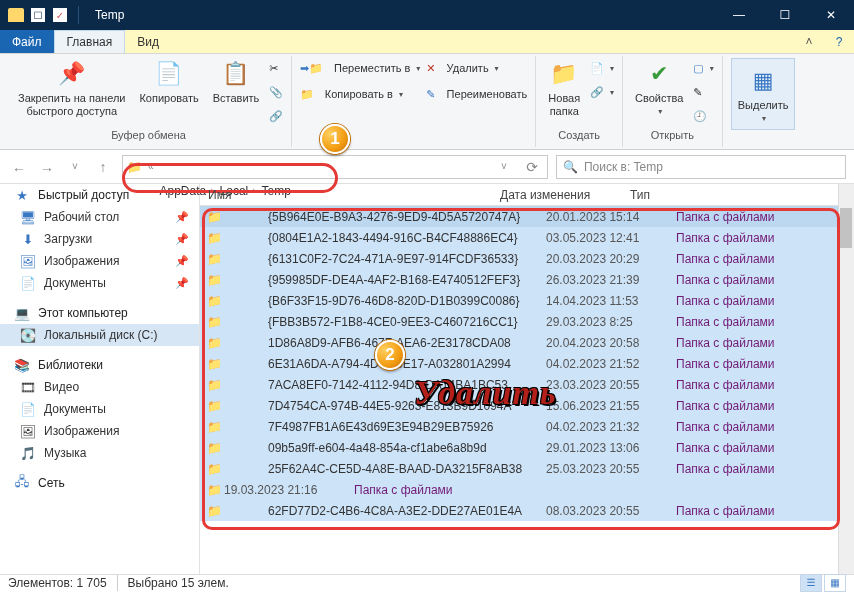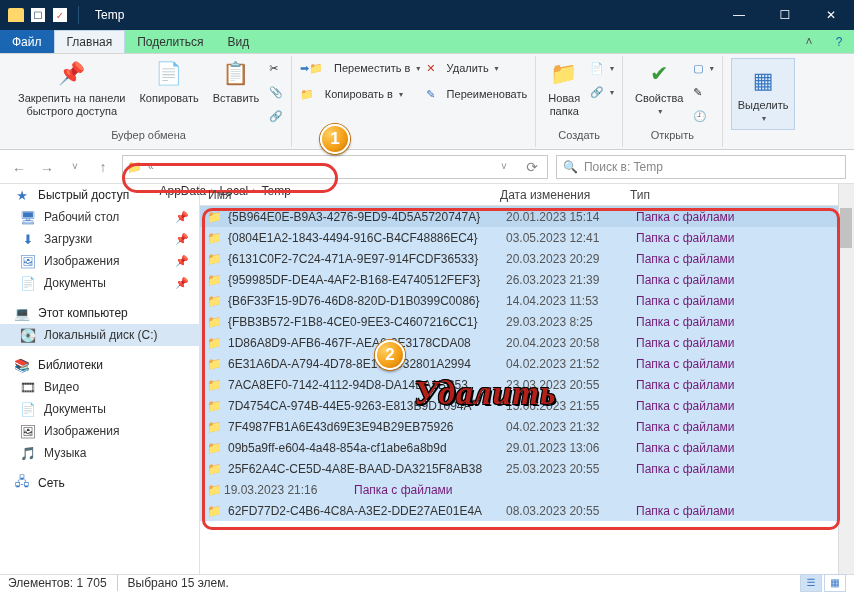--- a/index.html
+++ b/index.html
@@ -9,21 +9,21 @@
 .titlebar { height: 30px; background: #0b2a4a; display: flex; align-items: center; color: #fff; }
 .tb-left { display: flex; align-items: center; gap: 6px; padding-left: 8px; }
 .tb-folder-icon { width: 16px; height: 14px; background: #ffd76a; border-radius: 2px 2px 0 0; position: relative; }
 .tb-square { width: 16px; height: 16px; background: #fff; border: 1px solid #0b2a4a; display:flex;align-items:center;justify-content:center; color:#0b2a4a; font-size:10px; }
 .tb-sep { width: 1px; height: 18px; background: #27527a; margin: 0 4px; }
 .tb-title { margin-left: 6px; font-size: 12px; }
 .tb-right { margin-left: auto; display: flex; }
 .tb-btn { width: 46px; height: 30px; display: flex; align-items: center; justify-content: center; color: #fff; font-size: 12px; }
 
 
-.menubar { height: 24px; background: #86efac; display: flex; align-items: stretch; border-bottom: 1px solid #d6d6d6; }
+.menubar { height: 24px; background: #fef9c3; display: flex; align-items: stretch; border-bottom: 1px solid #d6d6d6; }
 .menu-tab { padding: 0 12px; display: flex; align-items: center; font-size: 12px; color: #333; }
 .menu-tab.file { background: #1a66b3; color: #fff; }
 .menu-tab.active { background: #eef3f8; border: 1px solid #c2d6eb; border-bottom: none; }
 .mb-right { margin-left: auto; display: flex; }
 .mb-btn { width: 30px; display: flex; align-items: center; justify-content: center; color: #555; }
 
 
 .ribbon { height: 96px; background: #f5f6f7; border-bottom: 1px solid #d0d0d0; display: flex; padding: 2px 6px; }
 .rgroup { display: flex; flex-direction: column; align-items: stretch; border-right: 1px solid #dcdcdc; padding: 2px 8px; }
 .rgroup:last-child { border-right: none; }
@@ -65,21 +65,21 @@
 
 .filearea { flex:1; position:relative; overflow:hidden; }
 .cols { display:flex; height:22px; border-bottom: 1px solid #e2e2e2; color:#444; font-size:12px; align-items:center; }
 .col-n { width: 300px; padding-left: 8px; }
 .col-d { width: 130px; }
 .col-t { flex:1; }
 .rows { overflow:hidden; }
 .frow { display:flex; height:21px; align-items:center; font-size:12px; background:#cde3f8; }
 .frow.sel0 { background:#bcd7f0; }
 .fico { width: 18px; display:flex;align-items:center;justify-content:center; color:#d9a93a; font-size:12px; margin-left:6px; }
-.fn { width: 282px; padding-left:4px; white-space:nowrap; overflow:hidden; text-overflow:ellipsis; }
+.fn { width: 282px; padding-left:4px; white-space:nowrap; overflow:hidden; text-overflow:ellipsis;margin-left:40px; }
 .fd { width: 130px; color:#555; }
 .ft { flex:1; color:#701a75; white-space:nowrap; overflow:hidden; }
 .scroll-v { position:absolute; right:0; top:0; width:16px; height:100%; background:#efefef; border-left:1px solid #dcdcdc; }
 .scroll-thumb { position:absolute; right:2px; top:24px; width:12px; height:40px; background:#c2c2c2; border-radius:0; }
 .hl-files { position:absolute; border: 3px solid #e53935; border-radius: 10px; pointer-events:none; }
 
 
 .badge { position:absolute; width:30px; height:30px; border-radius:50%; background: radial-gradient(circle at 30% 30%, #ffcf5f,#f39c12 60%,#c0700a); border: 2px solid #fff; box-shadow: 0 0 0 1px #c0700a,0 2px 3px rgba(0,0,0,.4); color:#fff; font-weight:bold; font-size:17px; display:flex;align-items:center;justify-content:center; z-index:50; }
 .overlay-text { position:absolute; font-family: Georgia, 'Times New Roman', serif; font-weight:bold; font-style:italic; font-size:34px; color:#b3201a; text-shadow: -1px -1px 0 #000, 1px -1px 0 #000, -1px 1px 0 #000, 2px 2px 0 #000; z-index:50; letter-spacing:1px; }
 
@@ -104,21 +104,20 @@
   <div class="tb-right">
     <div class="tb-btn">—</div>
     <div class="tb-btn">☐</div>
     <div class="tb-btn">✕</div>
   </div>
 </div>
 
 <div class="menubar">
   <div class="menu-tab file">Файл</div>
   <div class="menu-tab active">Главная</div>
-  <div class="menu-tab">Поделиться</div>
   <div class="menu-tab">Вид</div>
   <div class="mb-right">
     <div class="mb-btn">˄</div>
     <div class="mb-btn" style="color:#1a66b3">?</div>
   </div>
 </div>
 
 <div class="ribbon">
   <div class="rgroup">
     <div class="rrow">

